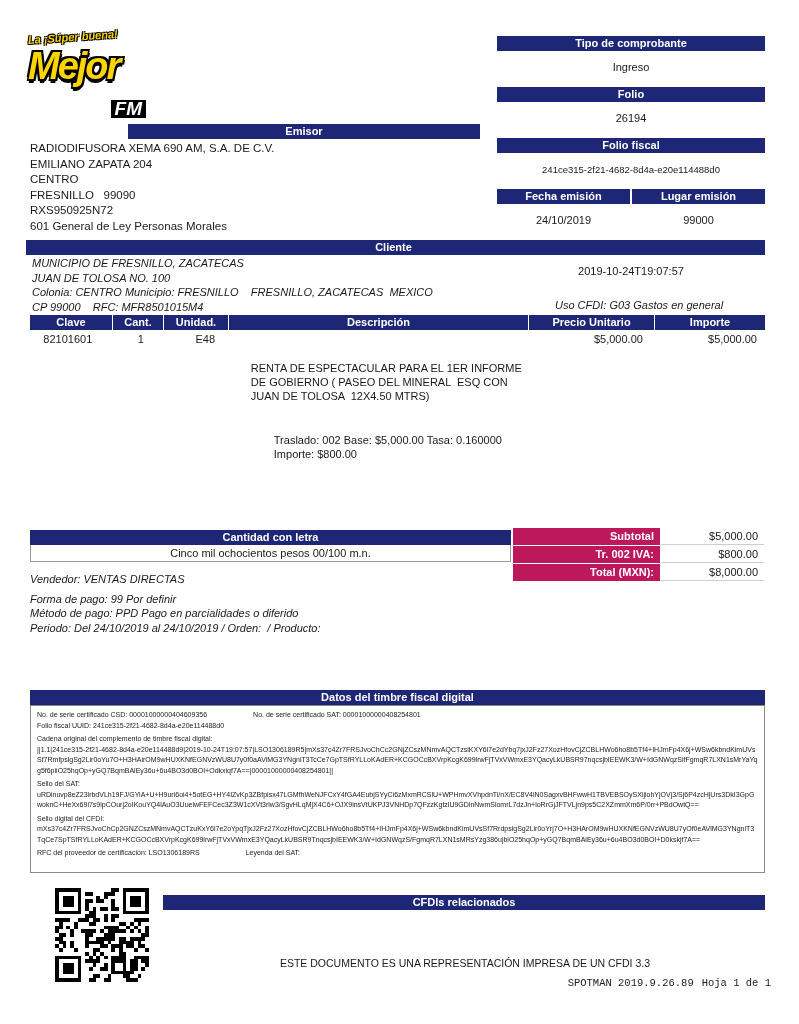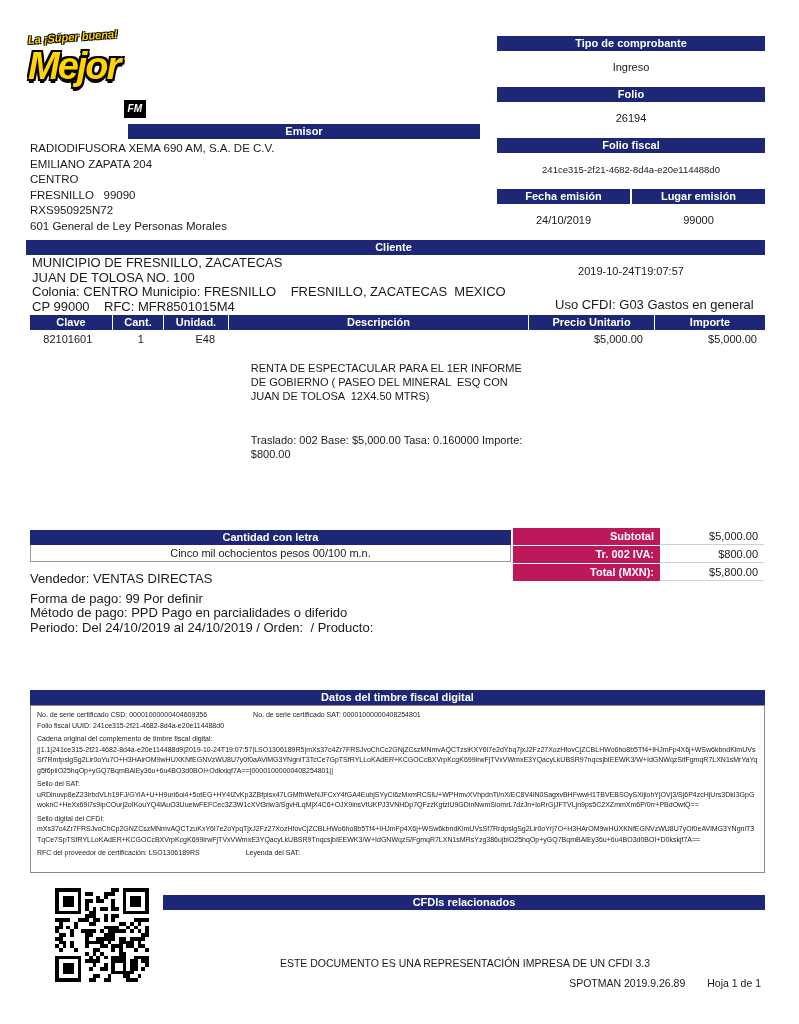--- a/index.html
+++ b/index.html
@@ -13,41 +13,41 @@
 
   
   .logo { left:28px; top:34px; width:118px; height:84px; }
   .logo-tagline { font-style:italic; font-weight:bold; color:#ffd400; font-size:11px;
     transform:rotate(-4deg); transform-origin:left;
     text-shadow:1px 1px 0 #000,-1px -1px 0 #000,1px -1px 0 #000,-1px 1px 0 #000; }
   .logo-name { font-size:38px; font-weight:bold; font-style:italic; color:#ffd400;
     letter-spacing:-2px; line-height:40px;
     text-shadow:2px 2px 0 #000,-2px -2px 0 #000,2px -2px 0 #000,-2px 2px 0 #000,0 4px 0 #000; }
   .logo-fm { position:absolute; right:0px; bottom:0px; background:#000; color:#fff;
-    font-weight:bold; font-style:italic; font-size:10px; padding:0 4px; line-height:18px; }
+    font-weight:bold; font-style:italic; font-size:19px; padding:0 4px; line-height:18px; }
 
   
   .voucher { left:497px; top:36px; width:268px; display:flex; flex-direction:column; gap:9px; }
   .voucher .val { text-align:center; font-size:11px; line-height:15px; height:18px; }
   .voucher .val.small { font-size:9.5px; }
   .vrow2 { display:flex; gap:2px; }
   .vrow2 > div { flex:1; }
 
   .line { font-size:11.5px; line-height:15.5px; white-space:pre-wrap; }
-  .tline { font-size:13px; line-height:14.5px; white-space:pre-wrap; }
+  .tline { font-size:11px; line-height:14.5px; white-space:pre-wrap;font-style:italic; }
 
   
   .items-head { left:30px; top:315px; width:735px; display:flex; gap:1px; background:#fff; }
   .items-head .bar { flex:none; }
   .items-row { left:30px; top:333px; width:735px; display:flex; gap:12px; font-size:11px; }
   .col-clave{width:82px} .col-cant{width:50px} .col-unidad{width:64px}
   .col-desc{width:299px} .col-precio{width:125px} .col-importe{width:110px}
   .tc{text-align:center} .tr{text-align:right; padding-right:8px;}
   .desc-cell{padding-left:4px; white-space:pre-wrap; line-height:14px;}
-  .desc-tax{margin-top:2px;}
+  .desc-tax{margin-top:2px;margin-left:23px;}
 
   
   .letra { left:30px; top:530px; width:481px; }
   .letra-box { border:1px solid #9a9a9a; border-top:none; height:17px; line-height:16px;
     text-align:center; font-size:11px; }
   .totales { left:513px; top:528px; width:252px; display:flex; flex-direction:column; gap:1px; }
   .tot-row { display:flex; gap:1px; height:17px; }
   .tot-label { width:147px; background:#be185d; color:#fff; font-weight:bold; font-size:11px;
     text-align:right; padding-right:6px; line-height:17px; }
   .tot-value { width:103px; text-align:right; padding-right:6px; font-size:11px; line-height:17px;
@@ -63,22 +63,22 @@
   .timbre-box .row2 { display:flex; gap:46px; }
   .timbre-box .sec { margin-top:3px; }
 
   
   .qr { left:55px; top:888px; width:94px; height:94px; }
   .qr svg { width:100%; height:100%; }
 
   .relacionados { left:163px; top:895px; width:602px; }
 
   .footer-legal { left:165px; top:957px; width:600px; text-align:center; font-size:10.5px; }
-  .footer-meta { left:165px; top:977px; width:600px; display:flex; justify-content:flex-end;
-    gap:22px; font-size:10.5px; padding-right:4px; }
+  .footer-meta { left:175px; top:977px; width:600px; display:flex; justify-content:flex-end;
+    gap:8px; font-size:10.5px; padding-right:4px;font-family:Liberation Mono, monospace; }
 </style>
 </head>
 <body>
 
 <div class="page">
 
   <div class="abs logo">
     <div class="logo-tagline">La ¡Súper buena!</div>
     <div class="logo-name">Mejor</div>
     <div class="logo-fm">FM</div>
@@ -151,21 +151,21 @@
     <div class="tot-row">
       <div class="tot-label">Subtotal</div>
       <div class="tot-value">$5,000.00</div>
     </div>
     <div class="tot-row">
       <div class="tot-label">Tr. 002 IVA:</div>
       <div class="tot-value">$800.00</div>
     </div>
     <div class="tot-row">
       <div class="tot-label">Total (MXN):</div>
-      <div class="tot-value">$5,800.00</div>
+      <div class="tot-value">$8,000.00</div>
     </div>
   </div>
 
   <div class="abs pago">
     <div class="tline gap">Vendedor: VENTAS DIRECTAS</div>
     <div class="tline">Forma de pago: 99 Por definir</div>
     <div class="tline">Método de pago: PPD Pago en parcialidades o diferido</div>
     <div class="tline">Periodo: Del 24/10/2019 al 24/10/2019 / Orden:  / Producto:</div>
   </div>
 

